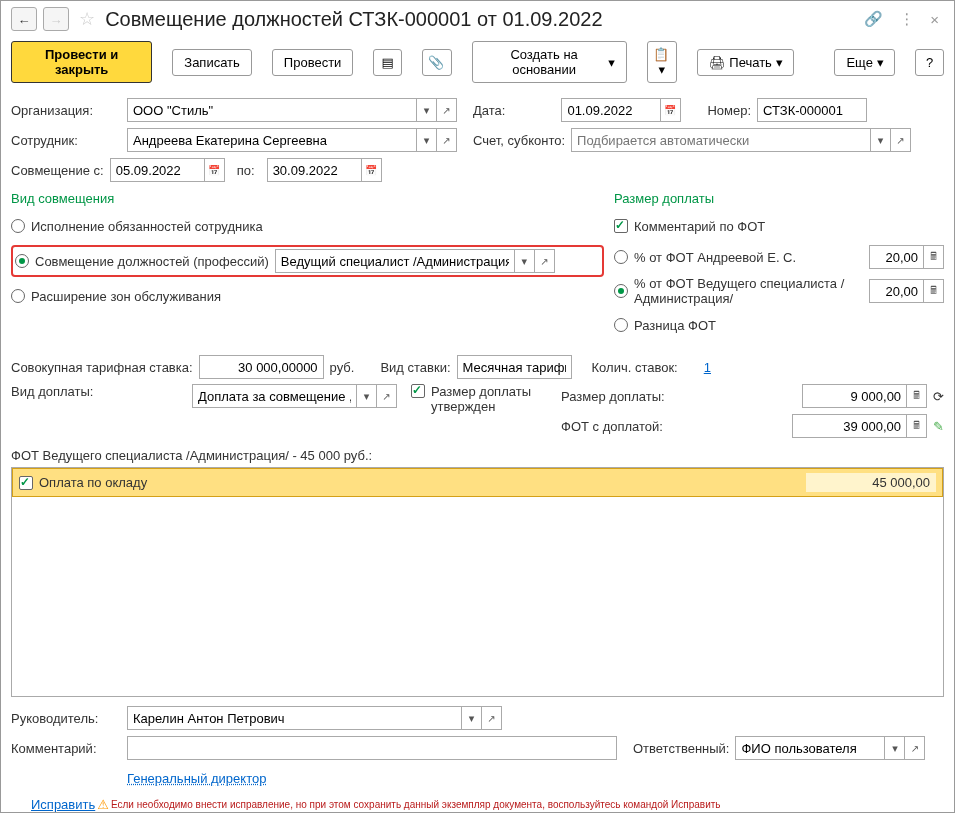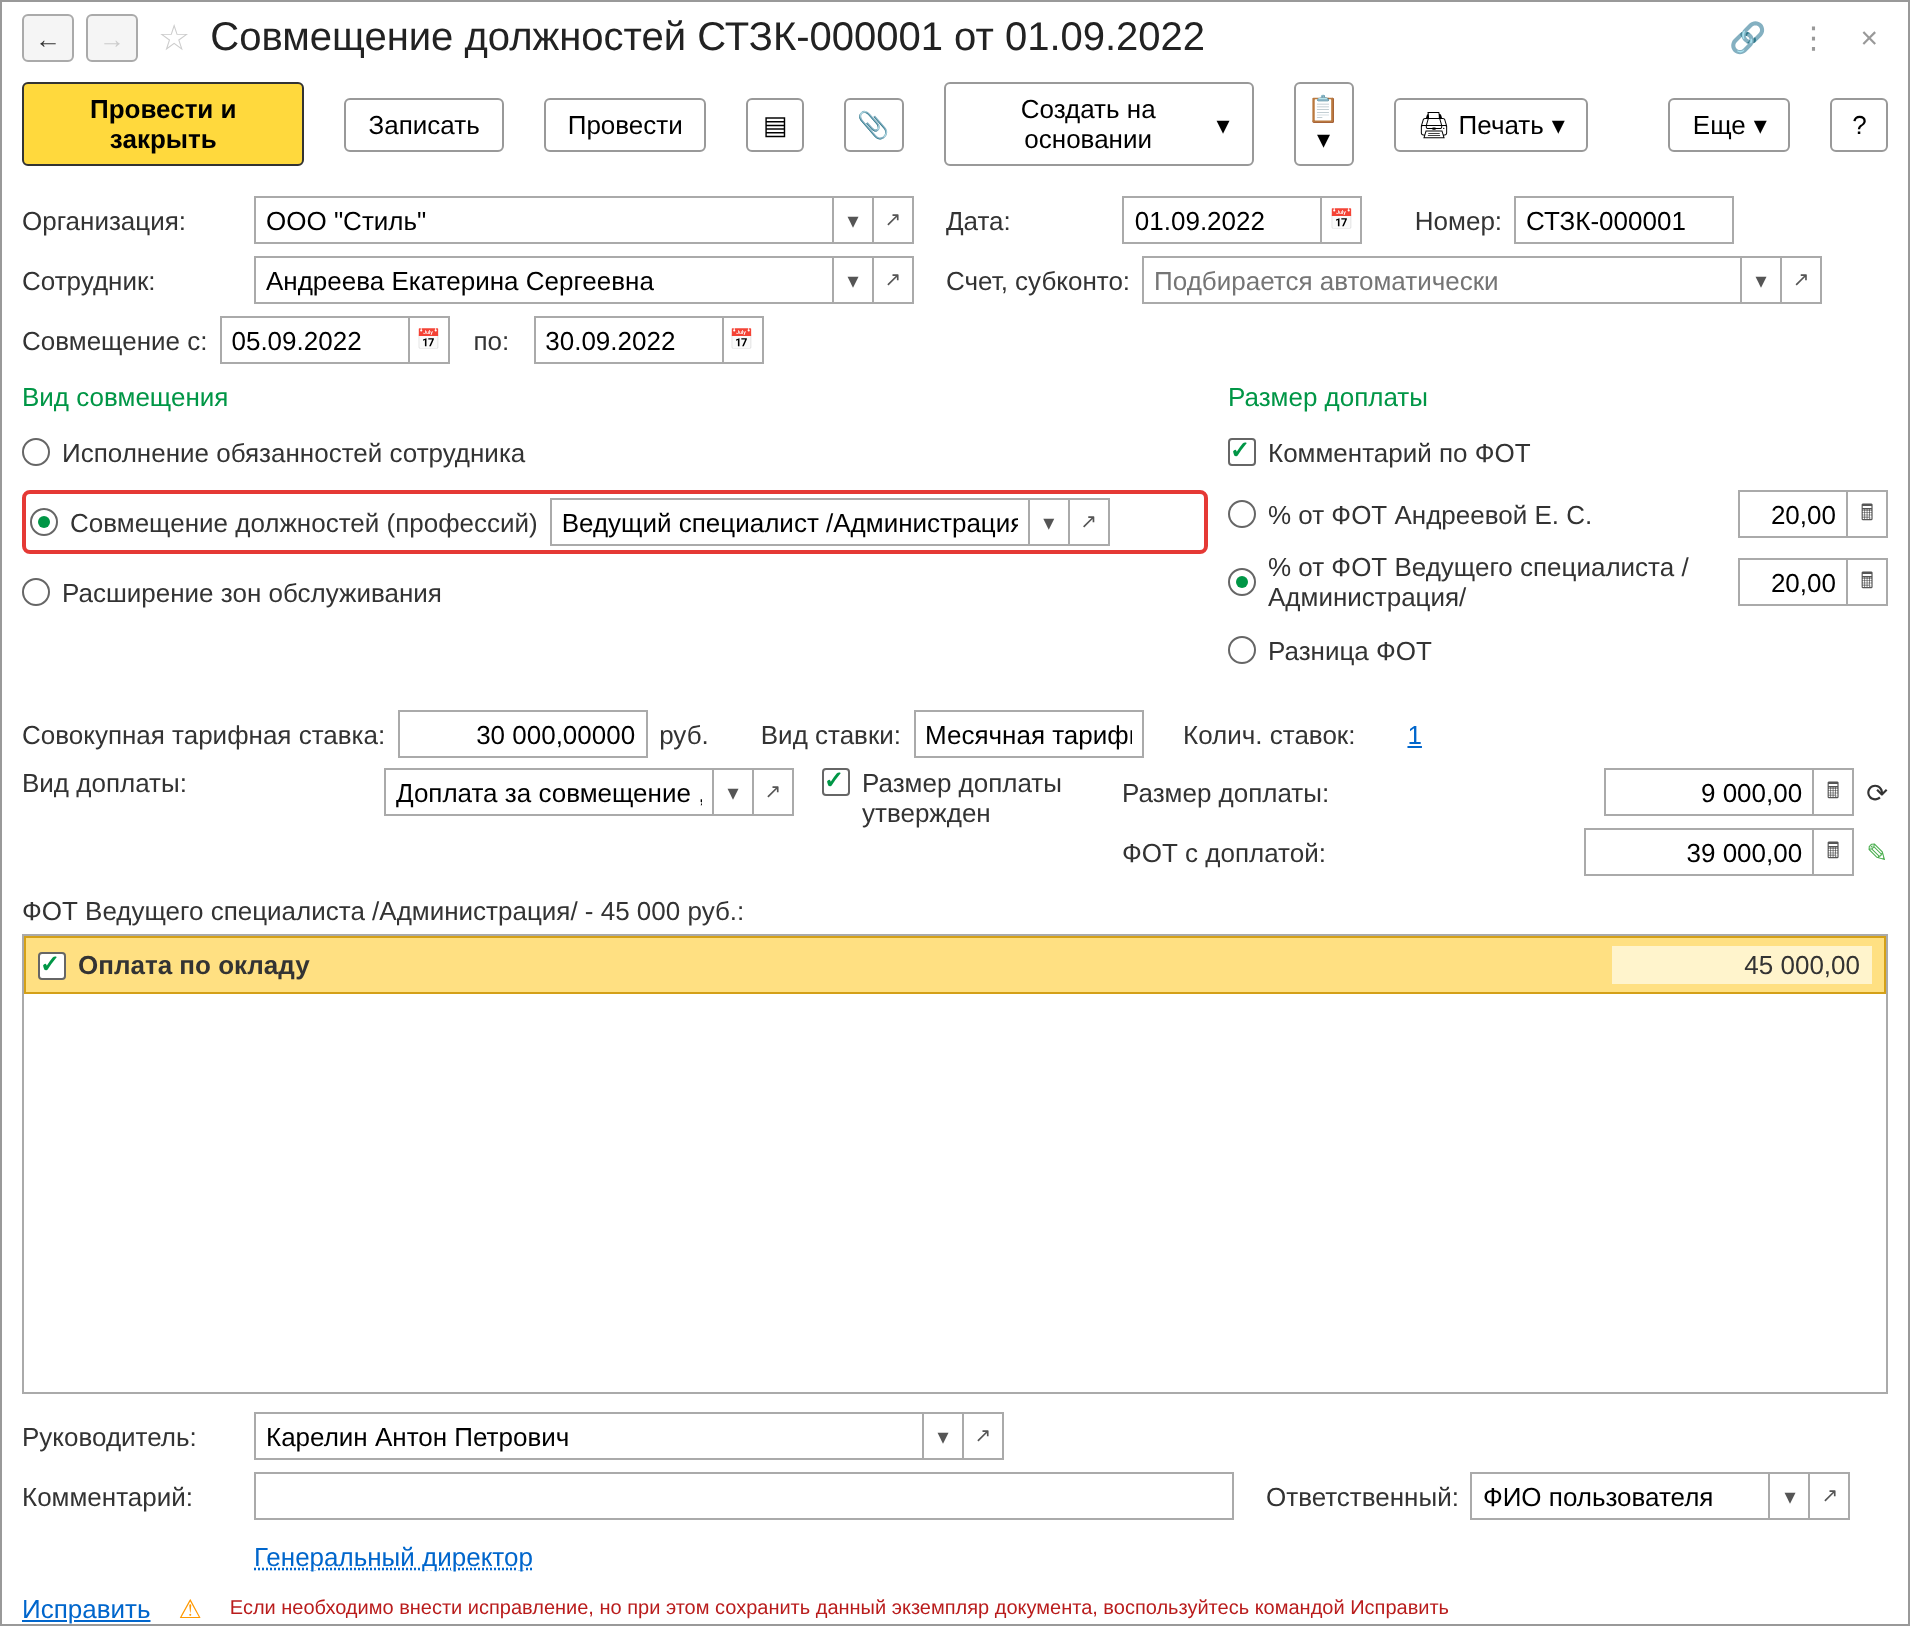--- a/index.html
+++ b/index.html
@@ -41,25 +41,25 @@
 .check.sel::after { content: "✓"; color: #009646; font-size: 12px; font-weight: bold; position: absolute; top: -2px; left: 0; }
 .highlight { border: 2px solid #e53935; border-radius: 4px; padding: 2px; }
 
 .num-in { text-align: right; }
 .link { color: #0066cc; text-decoration: underline; cursor: pointer; }
 .link.dotted { text-decoration-style: dotted; }
 
 .fot-label { margin: 10px 0 4px; }
 .table { border: 1px solid #aaa; height: 230px; background: #fff; }
 .table-row { display: flex; align-items: center; background: #ffe082; padding: 4px 6px; border: 1px solid #d4a017; }
-.table-row .cell1 { flex: 1; display: flex; align-items: center; gap: 6px; font-weight: bold; }
+.table-row .cell1 { flex: 1; display: flex; align-items: center; gap: 6px; }
 .table-row .cell2 { width: 130px; text-align: right; background: #fff4cc; padding: 2px 6px; }
 
 .footer { padding: 0 10px; }
-.warn-row { display: flex; align-items: center; gap: 14px; margin-top: 6px; }
+.warn-row { display: flex; align-items: center; gap: 2px; margin-top: 6px; margin-left: 20px; }
 .warn-icon { color: #ff9800; }
 .warn-text { color: #b91c1c; font-size: 10px; }
 .refresh-icon { cursor: pointer; }
 .pencil-icon { color: #4caf50; cursor: pointer; }
 </style>
 </head>
 <body>
 
 <div class="header">
   <div class="nav-btn">←</div>

